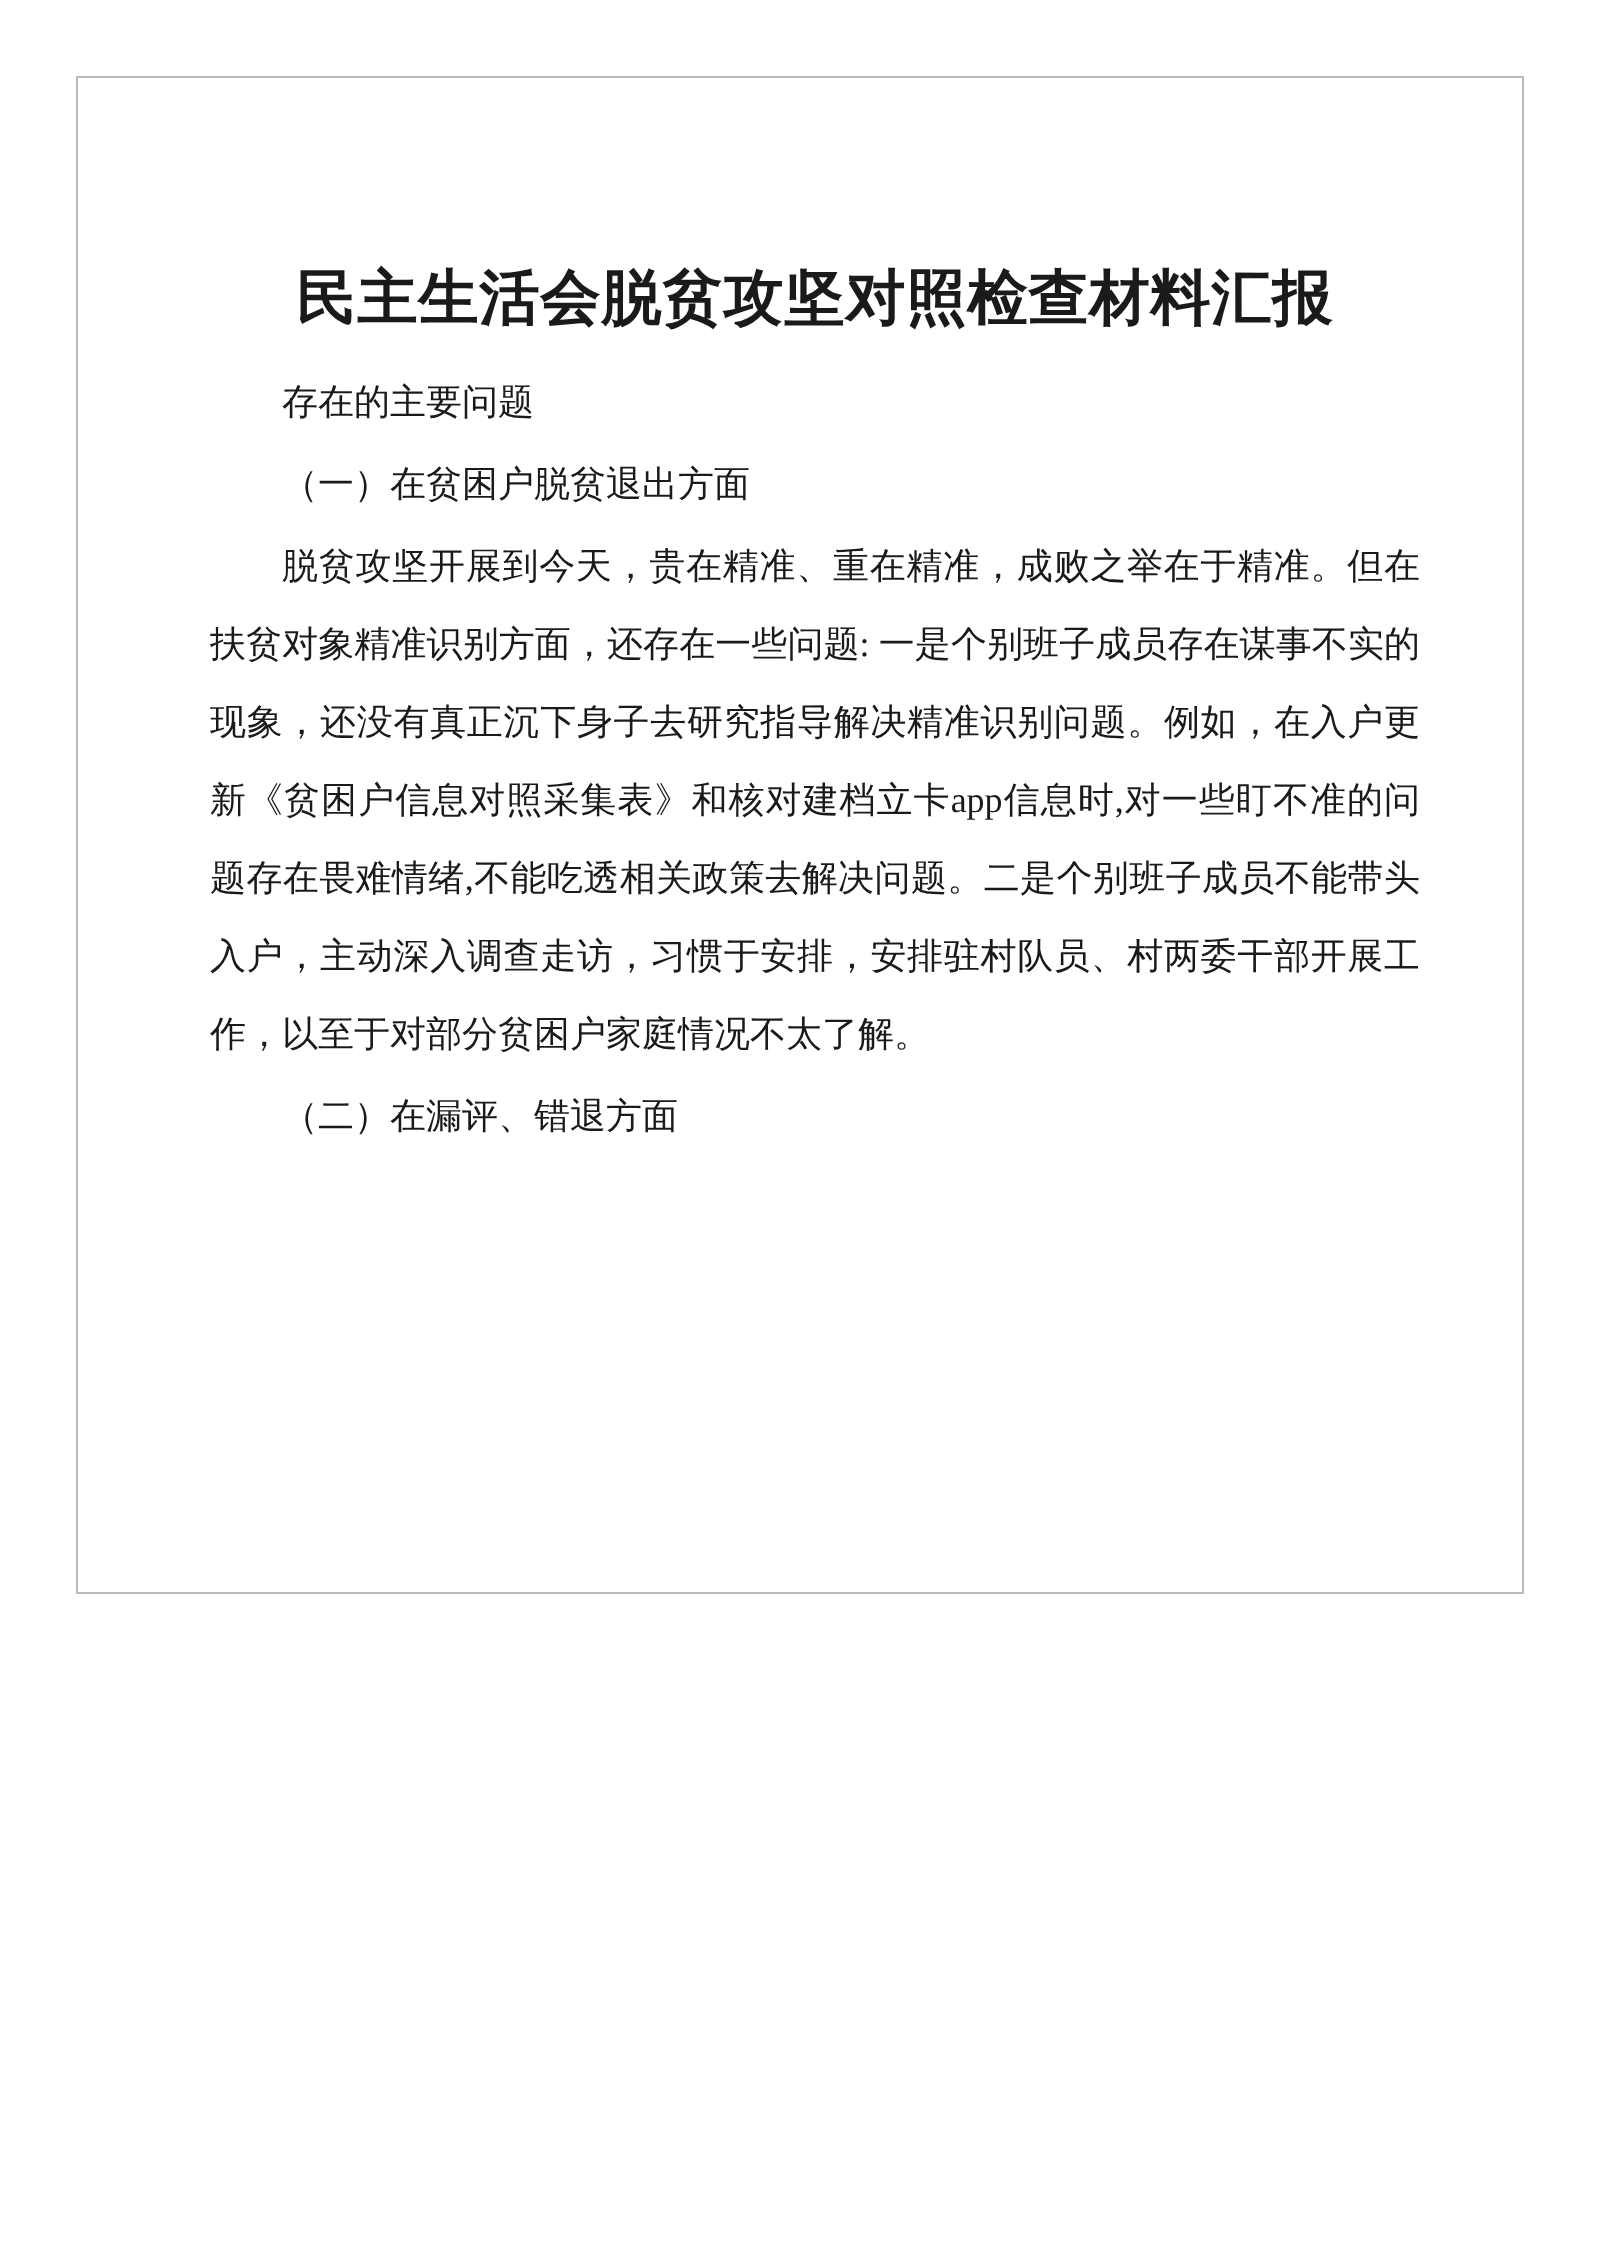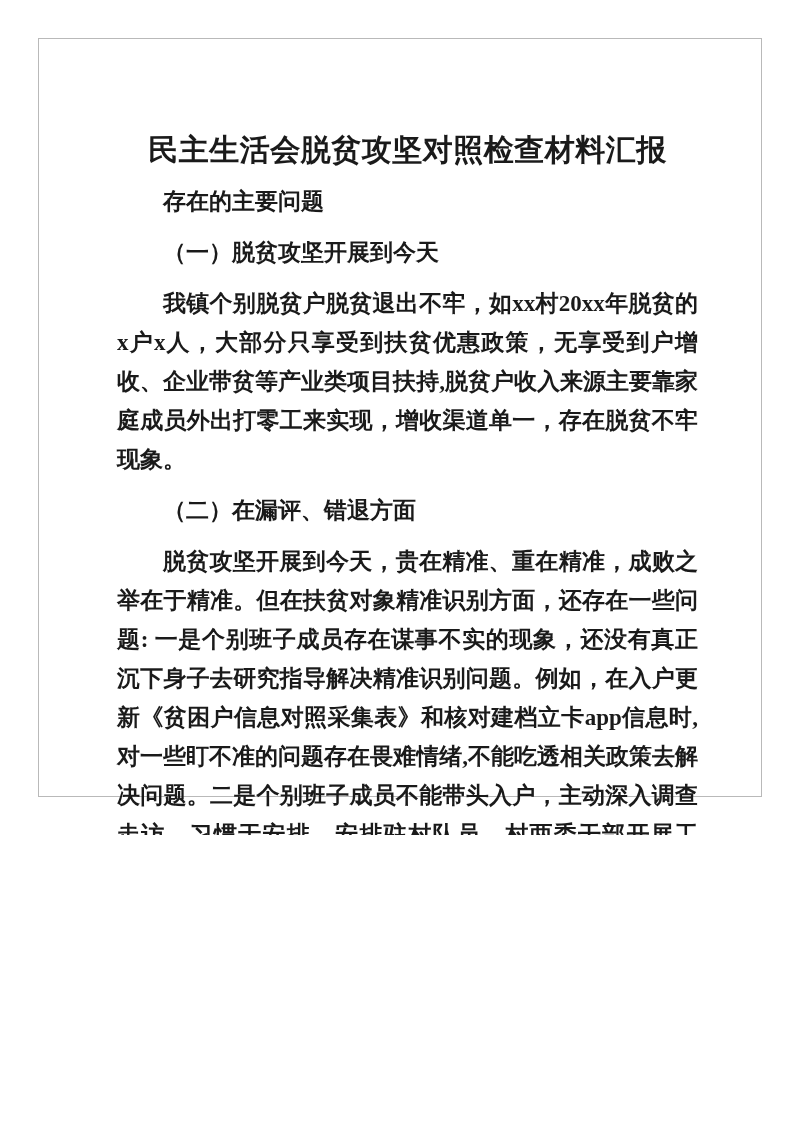--- a/index.html
+++ b/index.html
@@ -33,27 +33,26 @@
   }
   .doc-title {
     font-size: 30px;
     font-weight: bold;
     text-align: center;
     line-height: 40px;
     margin: 0 0 12px 0;
     letter-spacing: 0.5px;
   }
   .para {
-    font-size: 23px;
+    font-size: 18px;
     line-height: 39px;
     text-align: justify;
     text-indent: 2em;
-    margin: 12px;
+    margin: 0;
     word-break: break-all;
-    font-weight: bold;
   }
   .para + .para {
     margin-top: 2px;
   }
   .footer {
     position: absolute;
     left: 0;
     right: 0;
     top: 1028px;
     text-align: right;
@@ -67,21 +66,20 @@
 <body>
 
 <div class="page">
   <div class="page-border"></div>
 
   <div class="content">
     <h1 class="doc-title">民主生活会脱贫攻坚对照检查材料汇报</h1>
 
     <div id="document-body">
         <p class="para">存在的主要问题</p>
-        <p class="para">（一）脱贫攻坚开展到今天</p>
-        <p class="para">我镇个别脱贫户脱贫退出不牢，如xx村20xx年脱贫的x户x人，大部分只享受到扶贫优惠政策，无享受到户增收、企业带贫等产业类项目扶持,脱贫户收入来源主要靠家庭成员外出打零工来实现，增收渠道单一，存在脱贫不牢现象。</p>
+        <p class="para">（一）在贫困户脱贫退出方面</p>
+        <p class="para">脱贫攻坚开展到今天，贵在精准、重在精准，成败之举在于精准。但在扶贫对象精准识别方面，还存在一些问题: 一是个别班子成员存在谋事不实的现象，还没有真正沉下身子去研究指导解决精准识别问题。例如，在入户更新《贫困户信息对照采集表》和核对建档立卡app信息时,对一些盯不准的问题存在畏难情绪,不能吃透相关政策去解决问题。二是个别班子成员不能带头入户，主动深入调查走访，习惯于安排，安排驻村队员、村两委干部开展工作，以至于对部分贫困户家庭情况不太了解。</p>
         <p class="para">（二）在漏评、错退方面</p>
-        <p class="para">脱贫攻坚开展到今天，贵在精准、重在精准，成败之举在于精准。但在扶贫对象精准识别方面，还存在一些问题: 一是个别班子成员存在谋事不实的现象，还没有真正沉下身子去研究指导解决精准识别问题。例如，在入户更新《贫困户信息对照采集表》和核对建档立卡app信息时,对一些盯不准的问题存在畏难情绪,不能吃透相关政策去解决问题。二是个别班子成员不能带头入户，主动深入调查走访，习惯于安排，安排驻村队员、村两委干部开展工作，以至于对部分贫困户家庭情况不太了解。</p>
       </div>
   </div>
 
   <div class="footer">第1页 共7页</div>
 </div>
 
 </body></html>

